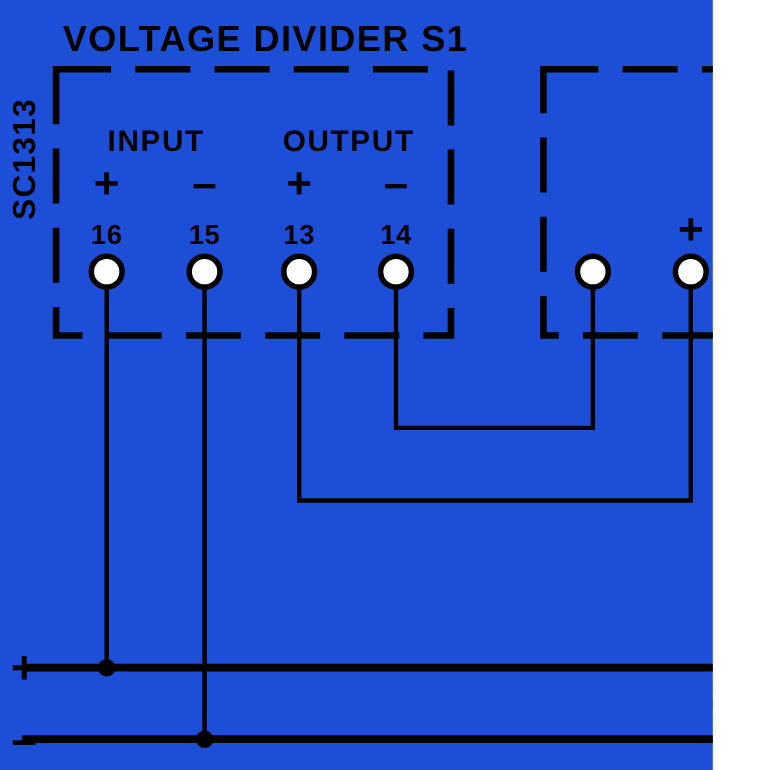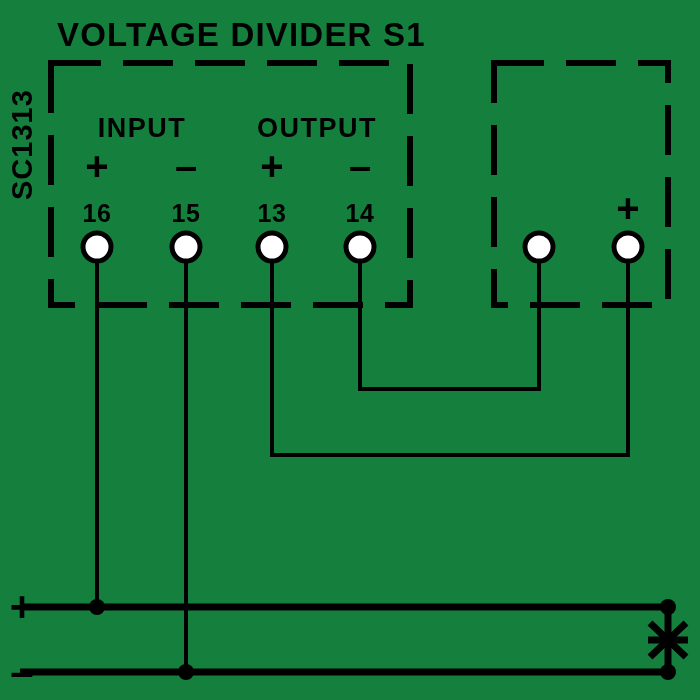--- a/index.html
+++ b/index.html
@@ -6,23 +6,23 @@
   html, body {
     margin: 0;
     padding: 0;
     background: #ffffff;
   }
   body {
     font-family: "Liberation Sans", sans-serif;
   }
   #diagram-root {
     position: relative;
-    width: 700px;
+    width: 648px;
     height: 700px;
-    background: #15803d;
+    background: #1d4ed8;
     overflow: hidden;
   }
   #diagram-svg {
     display: block;
     width: 700px;
     height: 700px;
   }
   .diagram-text {
     font-family: "Liberation Sans", sans-serif;
     font-weight: bold;

